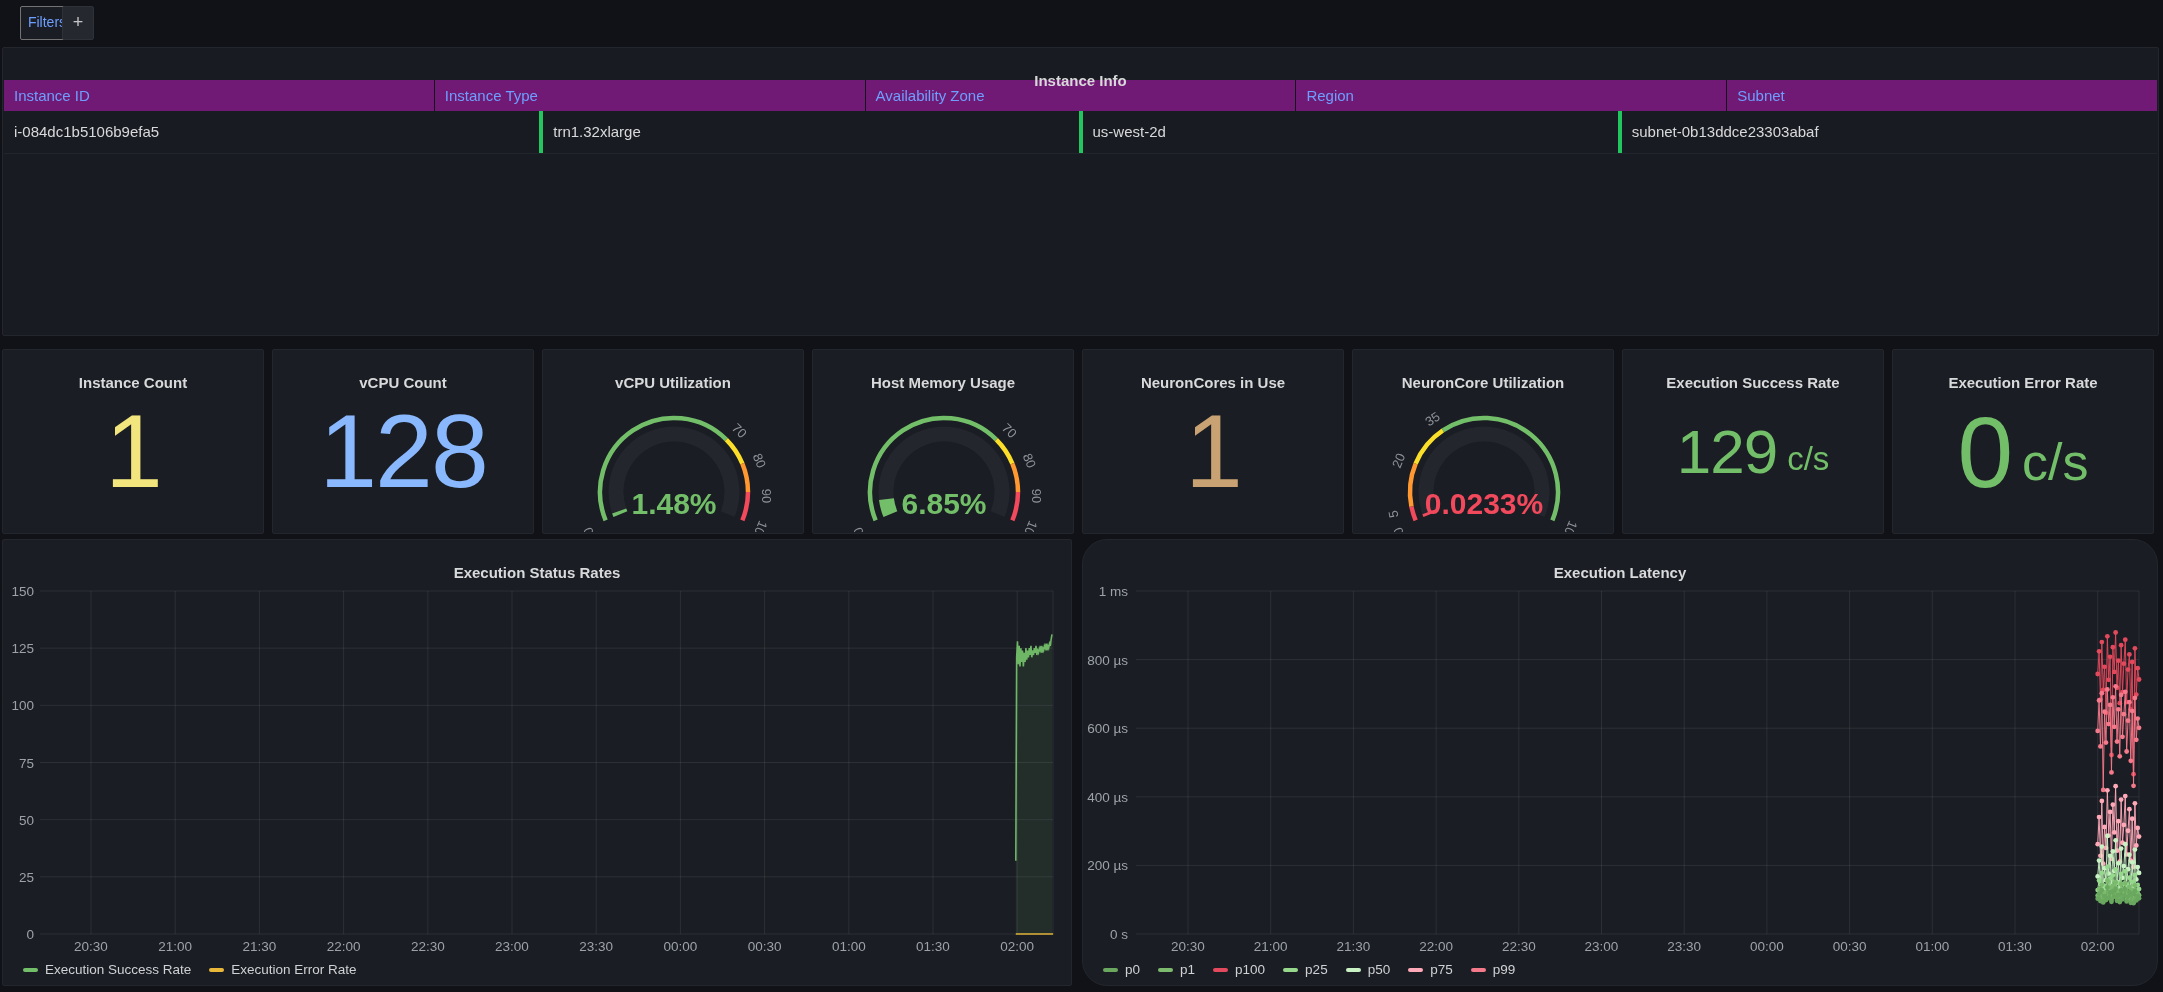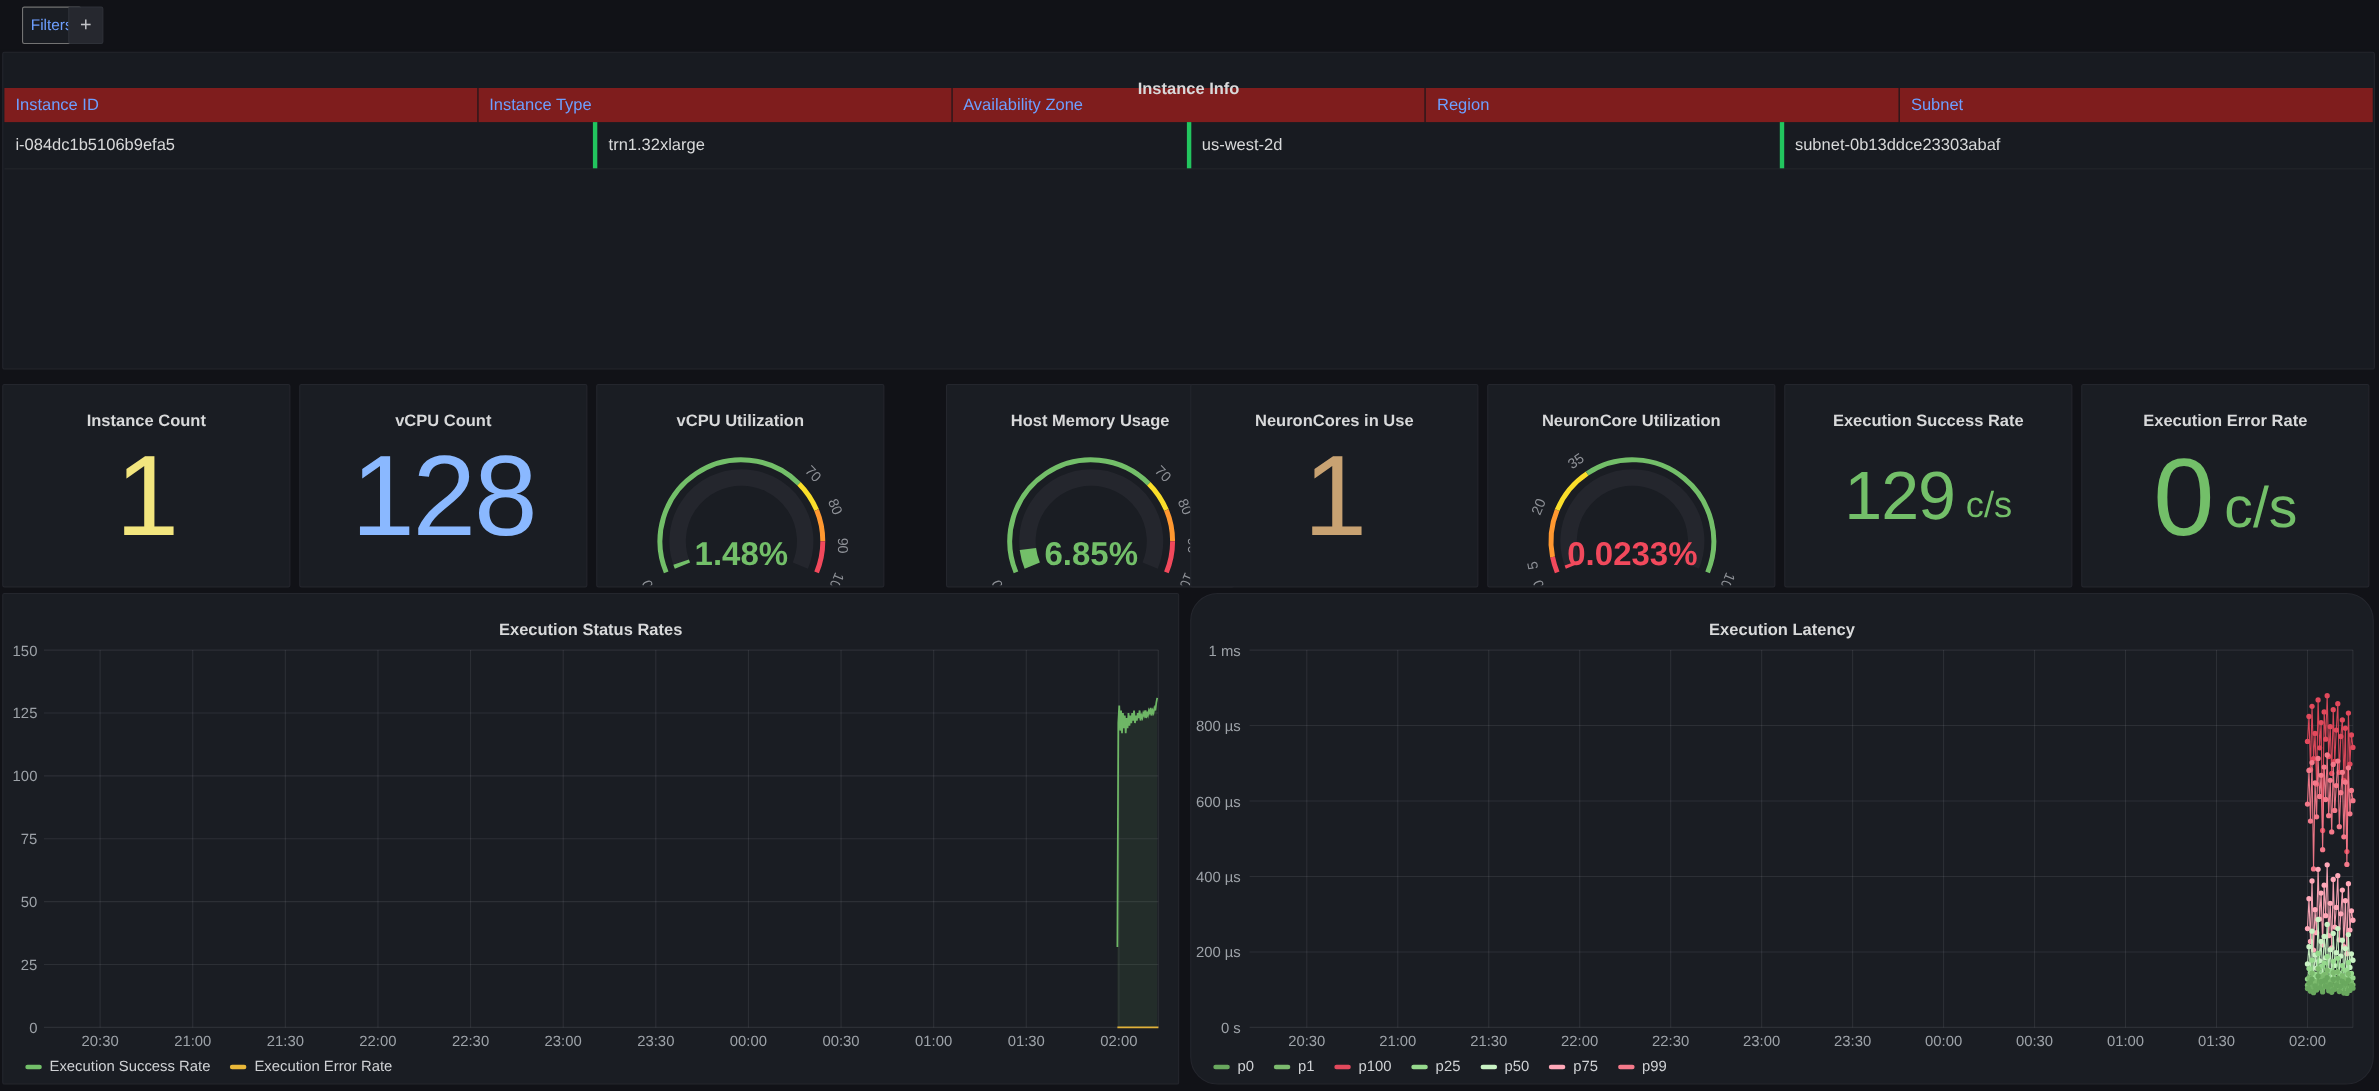--- a/index.html
+++ b/index.html
@@ -24,21 +24,21 @@
     color:#6E9FFF; font-size:14px; font-weight:400; line-height:30px; text-align:center; cursor:pointer;margin-left:16px;
   }
   #add-filter {
     position:absolute; left:62px; top:6px; width:30px; height:32px;
     background:#26282F; border:1px solid #2E3138; border-radius:2px;
     color:#C3C5C9; font-size:18px; line-height:30px; text-align:center; cursor:pointer;
   }
   
   .tbl-header-row {
     position:absolute; left:1px; right:1px; top:32px; height:31px;
-    display:flex; background:#7f1d1d;
+    display:flex; background:#701a75;
   }
   .tbl-data-row {
     position:absolute; left:1px; right:1px; top:63px; height:42px;
     display:flex; border-bottom:1px solid #23252C;
   }
   .tbl-hcell {
     flex:1; padding:0 10px; line-height:31px; font-size:15px; font-weight:500;
     color:#6E9FFF; border-right:1px solid #121419; box-sizing:border-box;
     overflow:hidden; white-space:nowrap; cursor:pointer;
   }
@@ -116,21 +116,21 @@
           <path d="M 58.41498711434536 142.19563907717517 A 58 58 0 1 1 165.58501288565463 142.1956390771752" stroke="#24262D" stroke-width="15" fill="none"></path>
           <path d="M 58.41498711434536 142.19563907717517 A 58 58 0 0 1 57.21619077289353 139.04558338744192" stroke="#73BF69" stroke-width="15" fill="none"></path>
           <text x="30.69860113900674" y="157.67614204812784" fill="#8E9197" font-size="13" text-anchor="middle" transform="rotate(-112.5 30.69860113900674 157.67614204812784)">0</text>
           <text x="174.22539674441617" y="61.77460325558383" fill="#8E9197" font-size="13" text-anchor="middle" transform="rotate(45 174.22539674441617 61.77460325558383)">70</text>
           <text x="193.30139886099323" y="90.3238579518721" fill="#8E9197" font-size="13" text-anchor="middle" transform="rotate(67.5 193.30139886099323 90.3238579518721)">80</text>
           <text x="200" y="124" fill="#8E9197" font-size="13" text-anchor="middle" transform="rotate(90 200 124)">90</text>
           <text x="193.30139886099323" y="157.6761420481279" fill="#8E9197" font-size="13" text-anchor="middle" transform="rotate(112.5 193.30139886099323 157.6761420481279)">100</text>
           <text x="112" y="142" fill="#73BF69" font-size="30" font-weight="600" text-anchor="middle">1.48%</text>
         </svg>
       </div>
-      <div class="panel" style="left: 812px; top: 349px; width: 262px; height: 185px; margin-left: 48px;">
+      <div class="panel" style="left: 812px; top: 349px; width: 262px; height: 185px;">
         <div class="panel-title">Host Memory Usage</div>
         <svg width="224" height="160" class="gauge-svg">
           <path d="M 43.63291459416476 148.3185739950166 A 74 74 0 0 1 164.3259018078045 67.67409819219549" stroke="#73BF69" stroke-width="4.5" fill="none"></path>
           <path d="M 164.3259018078045 67.67409819219549 A 74 74 0 0 1 180.3670854058352 91.68142600498336" stroke="#FADE2A" stroke-width="4.5" fill="none"></path>
           <path d="M 180.3670854058352 91.68142600498336 A 74 74 0 0 1 186 120" stroke="#FF9830" stroke-width="4.5" fill="none"></path>
           <path d="M 186 120 A 74 74 0 0 1 180.3670854058352 148.31857399501664" stroke="#F2495C" stroke-width="4.5" fill="none"></path>
           <path d="M 58.41498711434536 142.19563907717517 A 58 58 0 1 1 165.58501288565463 142.1956390771752" stroke="#24262D" stroke-width="15" fill="none"></path>
           <path d="M 58.41498711434536 142.19563907717517 A 58 58 0 0 1 54.44318496413868 127.15632887223947" stroke="#73BF69" stroke-width="15" fill="none"></path>
           <text x="30.69860113900674" y="157.67614204812784" fill="#8E9197" font-size="13" text-anchor="middle" transform="rotate(-112.5 30.69860113900674 157.67614204812784)">0</text>
           <text x="174.22539674441617" y="61.77460325558383" fill="#8E9197" font-size="13" text-anchor="middle" transform="rotate(45 174.22539674441617 61.77460325558383)">70</text>

